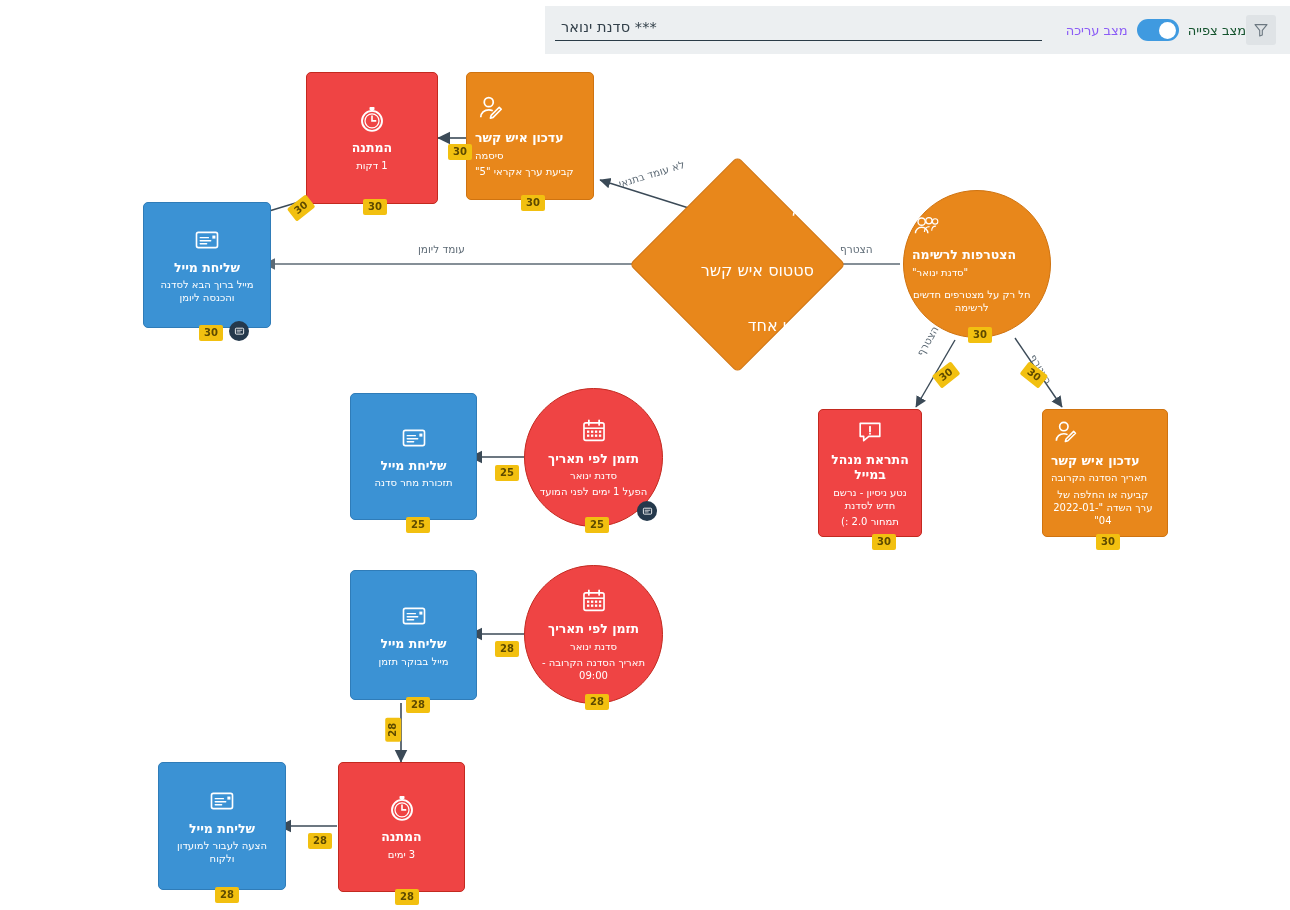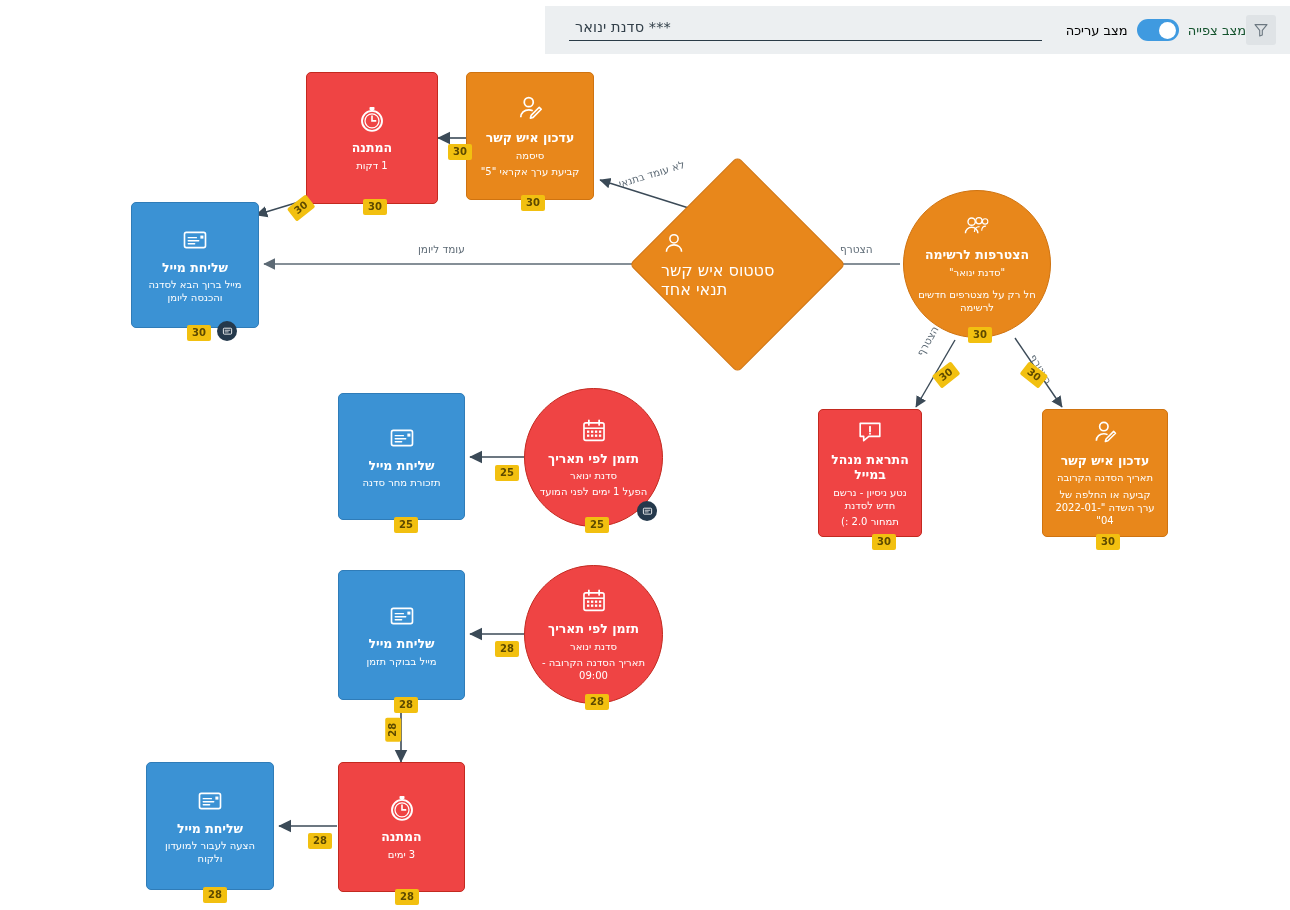--- a/index.html
+++ b/index.html
@@ -29,21 +29,20 @@
     align-items: center;
     box-sizing: border-box;
     padding: 0 14px 0 10px;
   }
   .tb-title-wrap {
     flex: 1 1 auto;
     display: flex;
     flex-direction: column;
     align-items: flex-start;
     padding-right: 6px;
-    margin-left: 14px;
   }
   .tb-title {
     width: 100%;
     text-align: left;
     direction: rtl;
     font-size: 14.5px;
     color: #33404a;
     padding: 0 0 5px 6px;
     box-sizing: border-box;
     border-bottom: 1.6px solid #2a3b47;
@@ -52,21 +51,21 @@
   .tb-mode {
     display: flex;
     flex-direction: row-reverse;
     align-items: center;
     gap: 9px;
     margin-left: 18px;
     white-space: nowrap;
   }
   .tb-mode-label {
     font-size: 13px;
-    color: #000000;
+    color: #8b5cf6;
   }
   .tb-mode-label.active {
     color: #14532d;
   }
   .toggle {
     width: 42px;
     height: 22px;
     border-radius: 11px;
     background: #3f9ae0;
     position: relative;
@@ -123,22 +122,22 @@
     cursor: pointer;
     padding: 8px;
   }
   .node.box {
     border-radius: 5px;
   }
   .node.circle {
     border-radius: 50%;
   }
   .node.red   { background: #ef4444; border: 1.5px solid #c3291f; }
-  .node.orange{ background: #e8871b; border: 1.5px solid #cf7310; }
-  .node.blue  { background: #3b92d4; border: 1.5px solid #2f7cb8; }
+  .node.orange{ background: #e8871b; border: 1.5px solid #cf7310; align-items: flex-end; }
+  .node.blue  { background: #3b92d4; border: 1.5px solid #2f7cb8; margin-left: 12px; }
 
   .node .icon { margin-bottom: 6px; line-height: 0; }
   .node .n-title {
     font-size: 12.5px;
     font-weight: bold;
     direction: rtl;
     line-height: 1.25;
   }
   .node .n-sub {
     font-size: 10px;
@@ -166,24 +165,25 @@
     background: #e8871b;
     border: 1.5px solid #cf7310;
     transform: rotate(45deg);
     border-radius: 5px;
   }
   .diamond-content {
     position: absolute;
     inset: 0;
     display: flex;
     flex-direction: column;
-    align-items: flex-end;
+    align-items: flex-start;
     justify-content: center;
     color: #fff;
     text-align: center;
+    gap: 36px;
   }
 
   
   .badge {
     position: absolute;
     background: #f2c010;
     color: #5e4a00;
     font-size: 10px;
     font-weight: bold;
     padding: 2px 5px 2.5px;

